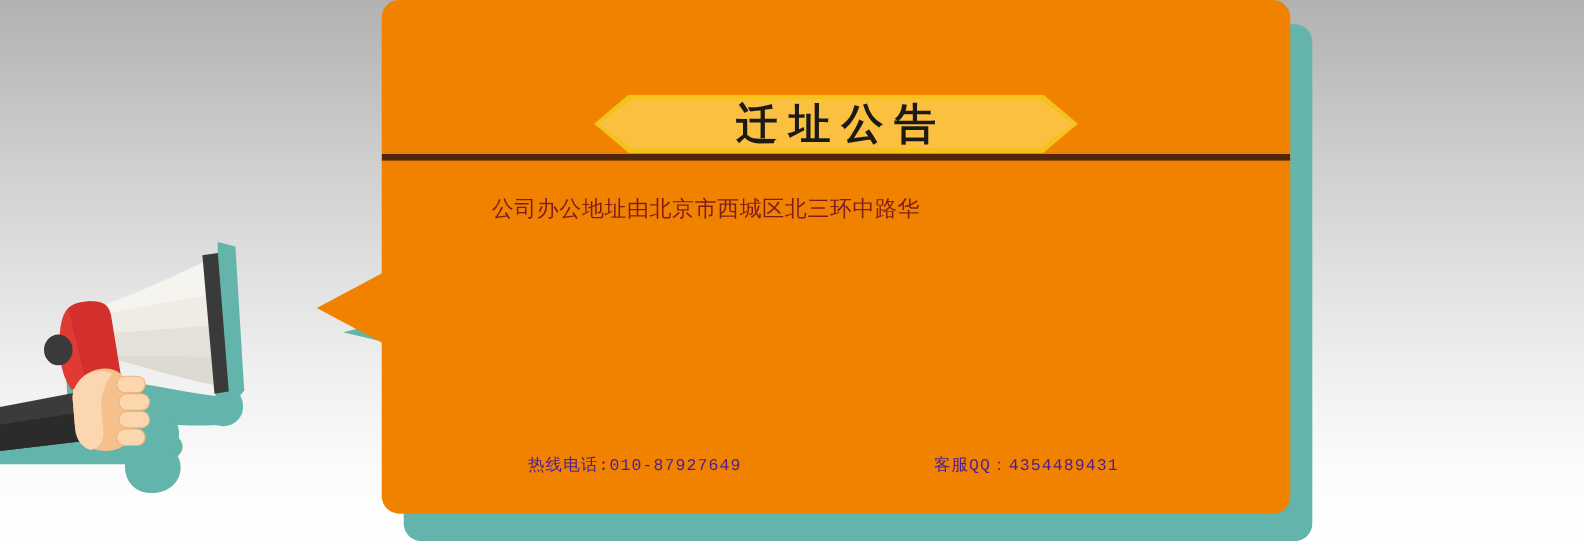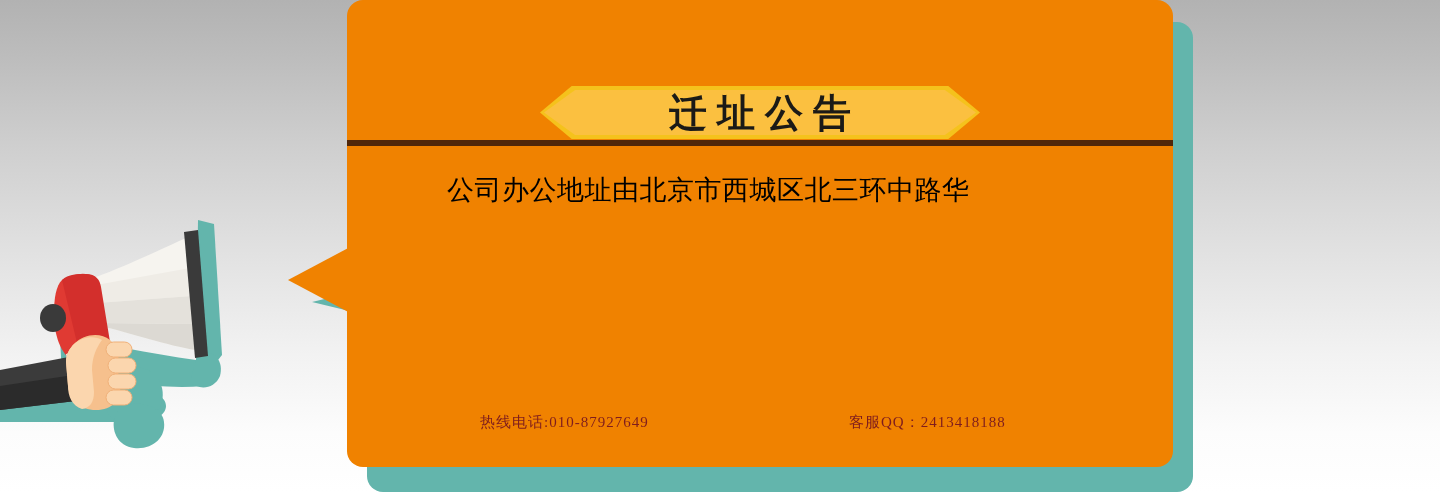--- a/index.html
+++ b/index.html
@@ -53,29 +53,29 @@
     font-size:38px;font-weight:bold;color:#1b1a17;letter-spacing:10px;
     text-indent:10px;line-height:1;
   }
   
   .divider{
     position:absolute;left:0;top:140px;width:100%;height:6px;background:#50270a;
   }
   
   .body-text{
     position:absolute;left:100px;top:162px;width:648px;
-    color:#000000;font-size:27px;line-height:57px;letter-spacing:0.5px;
+    color:#7f1d1d;font-size:20px;line-height:57px;letter-spacing:0.5px;
   }
   .body-line{display:block;white-space:nowrap;}
   
   .footer{
     position:absolute;left:0;top:407px;width:826px;height:30px;
     display:flex;align-items:center;
-    font-family:Liberation Serif, serif;
-    font-size:15px;color:#7f1d1d;letter-spacing:1px;
+    font-family:Liberation Mono, monospace;
+    font-size:15px;color:#4c1d95;letter-spacing:1px;
   }
   .footer-hotline{position:absolute;left:133px;white-space:nowrap;}
   .footer-qq{position:absolute;left:502px;white-space:nowrap;}
   
   .illus{position:absolute;left:0px;top:190px;width:300px;height:302px;}
   .illus svg{display:block;}
 </style>
 </head>
 <body>
 
@@ -149,17 +149,17 @@
     </div>
 
     <div class="divider"></div>
 
     <div class="body-text">
       <span class="body-line">公司办公地址由北京市西城区北三环中路华</span>
     </div>
 
     <div class="footer">
       <span class="footer-hotline">热线电话:010-87927649</span>
-      <span class="footer-qq">客服QQ：2413418188</span>
+      <span class="footer-qq">客服QQ：4354489431</span>
     </div>
 
   </div>
 </div>
 
 </body></html>

